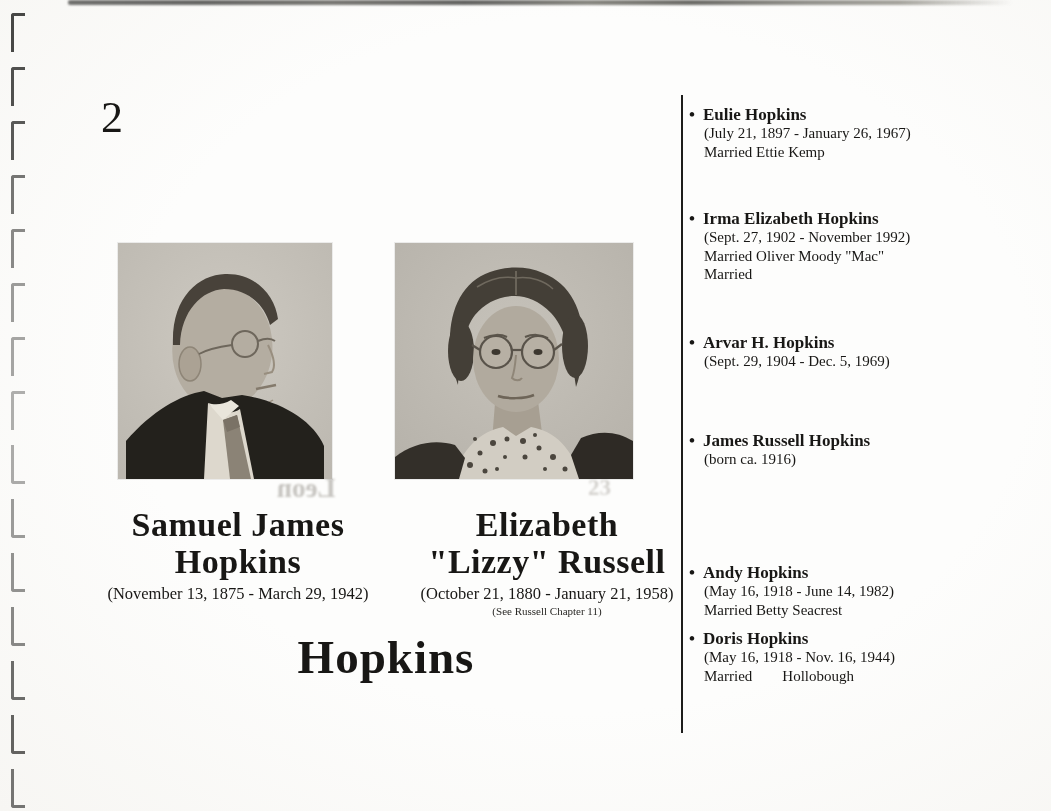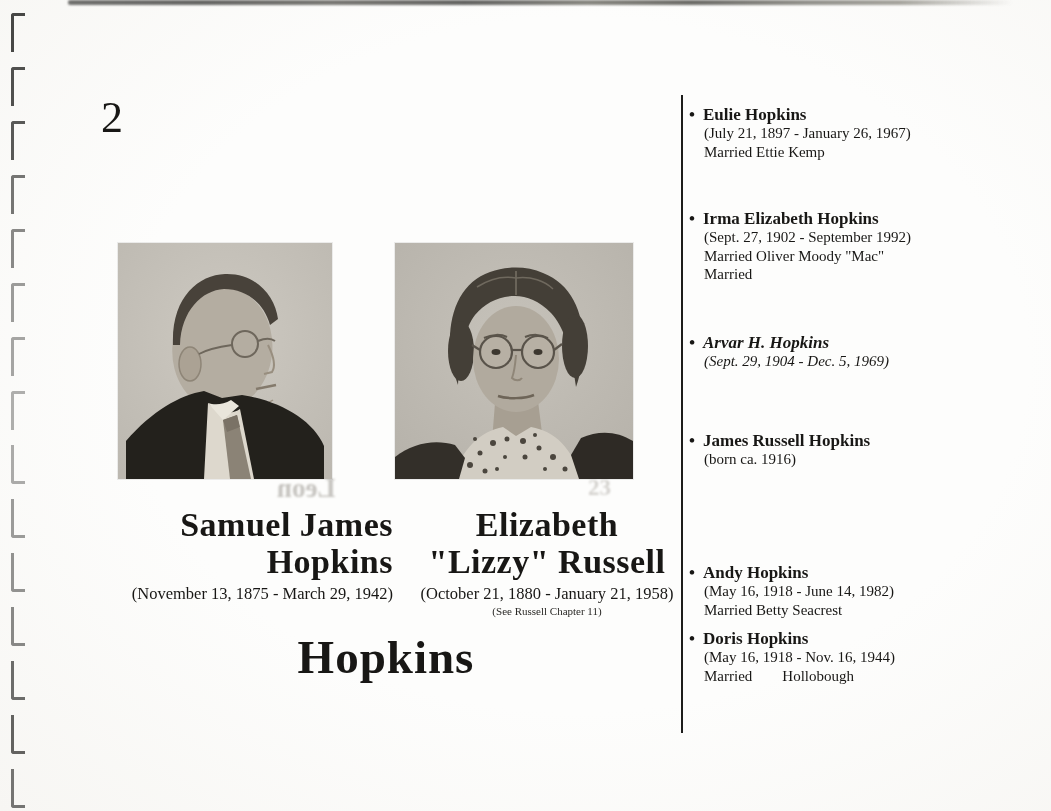--- a/index.html
+++ b/index.html
@@ -40,21 +40,21 @@
   .page-number{position:absolute;left:101px;top:96px;font-size:44px;line-height:1;}
 
   
   .photo{position:absolute;top:243px;outline:1px solid rgba(0,0,0,.07);}
   .photo-left{left:118px;}
   .photo-right{left:395px;}
   .photo svg{display:block;}
 
   
   .caption{position:absolute;text-align:center;}
-  .caption-samuel{left:83px;top:506px;width:310px;text-align:right;}
+  .caption-samuel{left:83px;top:506px;width:310px;}
   .caption-elizabeth{left:393px;top:506px;width:308px;}
   .caption .big-name{font-size:34px;font-weight:bold;line-height:37px;letter-spacing:.5px;}
   .caption .dates{font-size:16.5px;margin-top:5px;line-height:1.05;}
   .caption .cross-ref{font-size:11px;margin-top:3px;color:#2a2926;}
 
   .family-title{
     position:absolute;left:233px;top:630px;width:306px;
     text-align:center;font-size:47px;font-weight:bold;letter-spacing:1px;
   }
 
@@ -213,26 +213,26 @@
   <div class="divider"></div>
 
   <div class="child-entry" style="top:105px;">
     <div class="child-name"><span class="bullet">•</span><span>Eulie Hopkins</span></div>
     <div class="child-detail">(July 21, 1897 - January 26, 1967)</div>
     <div class="child-detail">Married Ettie Kemp</div>
   </div>
 
   <div class="child-entry" style="top:209px;">
     <div class="child-name"><span class="bullet">•</span><span>Irma Elizabeth Hopkins</span></div>
-    <div class="child-detail">(Sept. 27, 1902 - September 1992)</div>
+    <div class="child-detail">(Sept. 27, 1902 - November 1992)</div>
     <div class="child-detail">Married Oliver Moody "Mac"</div>
     <div class="child-detail">Married</div>
   </div>
 
-  <div class="child-entry" style="top:333px;font-style:italic;">
+  <div class="child-entry" style="top:333px;">
     <div class="child-name"><span class="bullet">•</span><span>Arvar H. Hopkins</span></div>
     <div class="child-detail">(Sept. 29, 1904 - Dec. 5, 1969)</div>
   </div>
 
   <div class="child-entry" style="top:431px;">
     <div class="child-name"><span class="bullet">•</span><span>James Russell Hopkins</span></div>
     <div class="child-detail">(born ca. 1916)</div>
   </div>
 
   <div class="child-entry" style="top:515px;margin-top:48px;">

